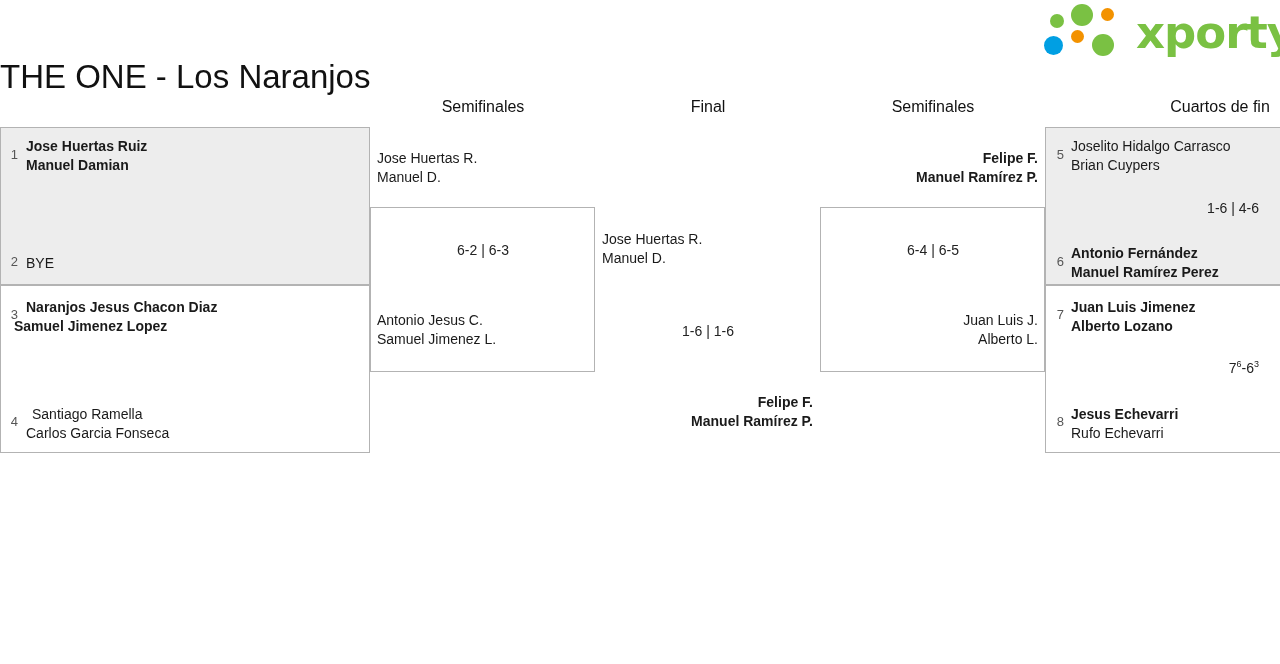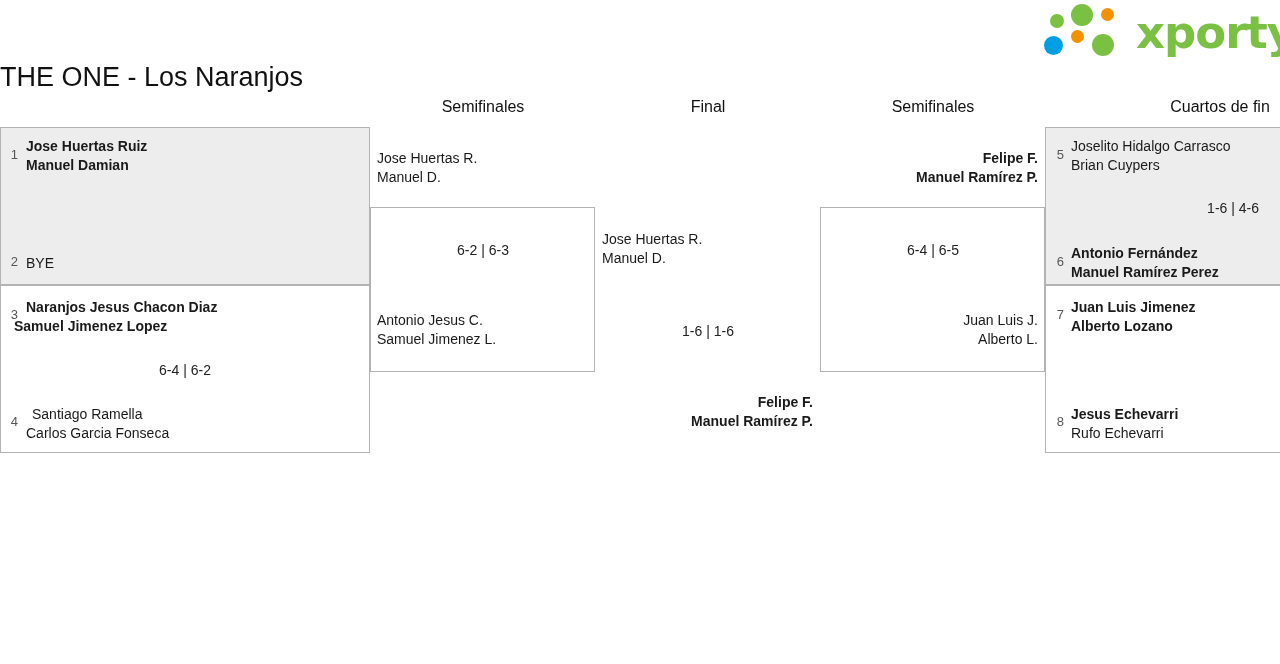--- a/index.html
+++ b/index.html
@@ -10,21 +10,21 @@
     font-family: "Liberation Sans", sans-serif;
     color: #1a1a1a;
     overflow: hidden;
   }
   #root { position: relative; width: 1280px; height: 664px; }
 
   
   .title {
     position: absolute;
     left: 0; top: 2px;
-    font-size: 27px;
+    font-size: 33px;
     line-height: 30px;
     font-weight: 400;
     color: #111;
     white-space: pre;
   }
   .title .l1 { display: block; }
   .title .l2 { display: block; }
 
   
   .logo { position: absolute; right: 8px; top: 4px; width: 232px; height: 60px; }
@@ -118,21 +118,20 @@
   <div class="seed" style="left:0px; top:147px;">1</div>
   <div class="player bold" style="left:26px; top:137px;">Jose Huertas Ruiz</div>
   <div class="player bold" style="left:26px; top:156px;">Manuel Damian</div>
   <div class="seed" style="left:0px; top:254px;">2</div>
   <div class="player" style="left:26px; top:254px;">BYE</div>
 
   <div class="box" style="left:0px; top:285px; width:370px; height:168px;"></div>
   <div class="seed" style="left:0px; top:307px;">3</div>
   <div class="player bold" style="left:26px; top:298px;">Naranjos Jesus Chacon Diaz</div>
   <div class="player bold" style="left:14px; top:317px;">Samuel Jimenez Lopez</div>
-  <div class="score center" style="left:60px; top:361px; width:250px;">6-4 | 6-2</div>
   <div class="seed" style="left:0px; top:414px;">4</div>
   <div class="player" style="left:32px; top:405px;">Santiago Ramella</div>
   <div class="player" style="left:26px; top:424px;">Carlos Garcia Fonseca</div>
 
   <div class="box" style="left:370px; top:207px; width:225px; height:165px;"></div>
   <div class="player" style="left:377px; top:149px;">Jose Huertas R.</div>
   <div class="player" style="left:377px; top:168px;">Manuel D.</div>
   <div class="score center" style="left:383px; top:241px; width:200px;">6-2 | 6-3</div>
   <div class="player" style="left:377px; top:311px;">Antonio Jesus C.</div>
   <div class="player" style="left:377px; top:330px;">Samuel Jimenez L.</div>
@@ -157,17 +156,18 @@
   <div class="player" style="left:1071px; top:156px;">Brian Cuypers</div>
   <div class="score right" style="left:1000px; top:199px; width:259px;">1-6 | 4-6</div>
   <div class="seed" style="left:1046px; top:254px;">6</div>
   <div class="player bold" style="left:1071px; top:244px;">Antonio Fernández</div>
   <div class="player bold" style="left:1071px; top:263px;">Manuel Ramírez Perez</div>
 
   <div class="box" style="left:1045px; top:285px; width:270px; height:168px;"></div>
   <div class="seed" style="left:1046px; top:307px;">7</div>
   <div class="player bold" style="left:1071px; top:298px;">Juan Luis Jimenez</div>
   <div class="player bold" style="left:1071px; top:317px;">Alberto Lozano</div>
+  <div class="score right" style="left:1000px; top:359px; width:259px;"><span>7</span><sup>6</sup><span>-6</span><sup>3</sup></div>
   <div class="seed" style="left:1046px; top:414px;">8</div>
   <div class="player" style="left:1071px; top:405px;font-weight:bold;">Jesus Echevarri</div>
   <div class="player" style="left:1071px; top:424px;">Rufo Echevarri</div>
 
 </div>
 
 </body></html>

